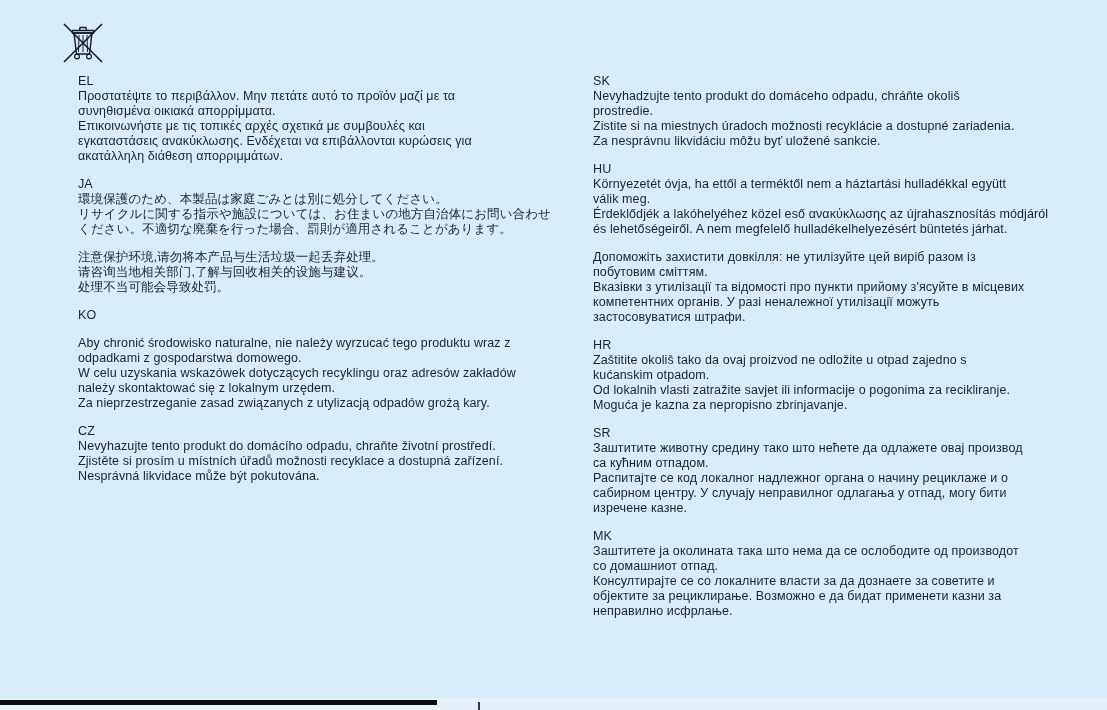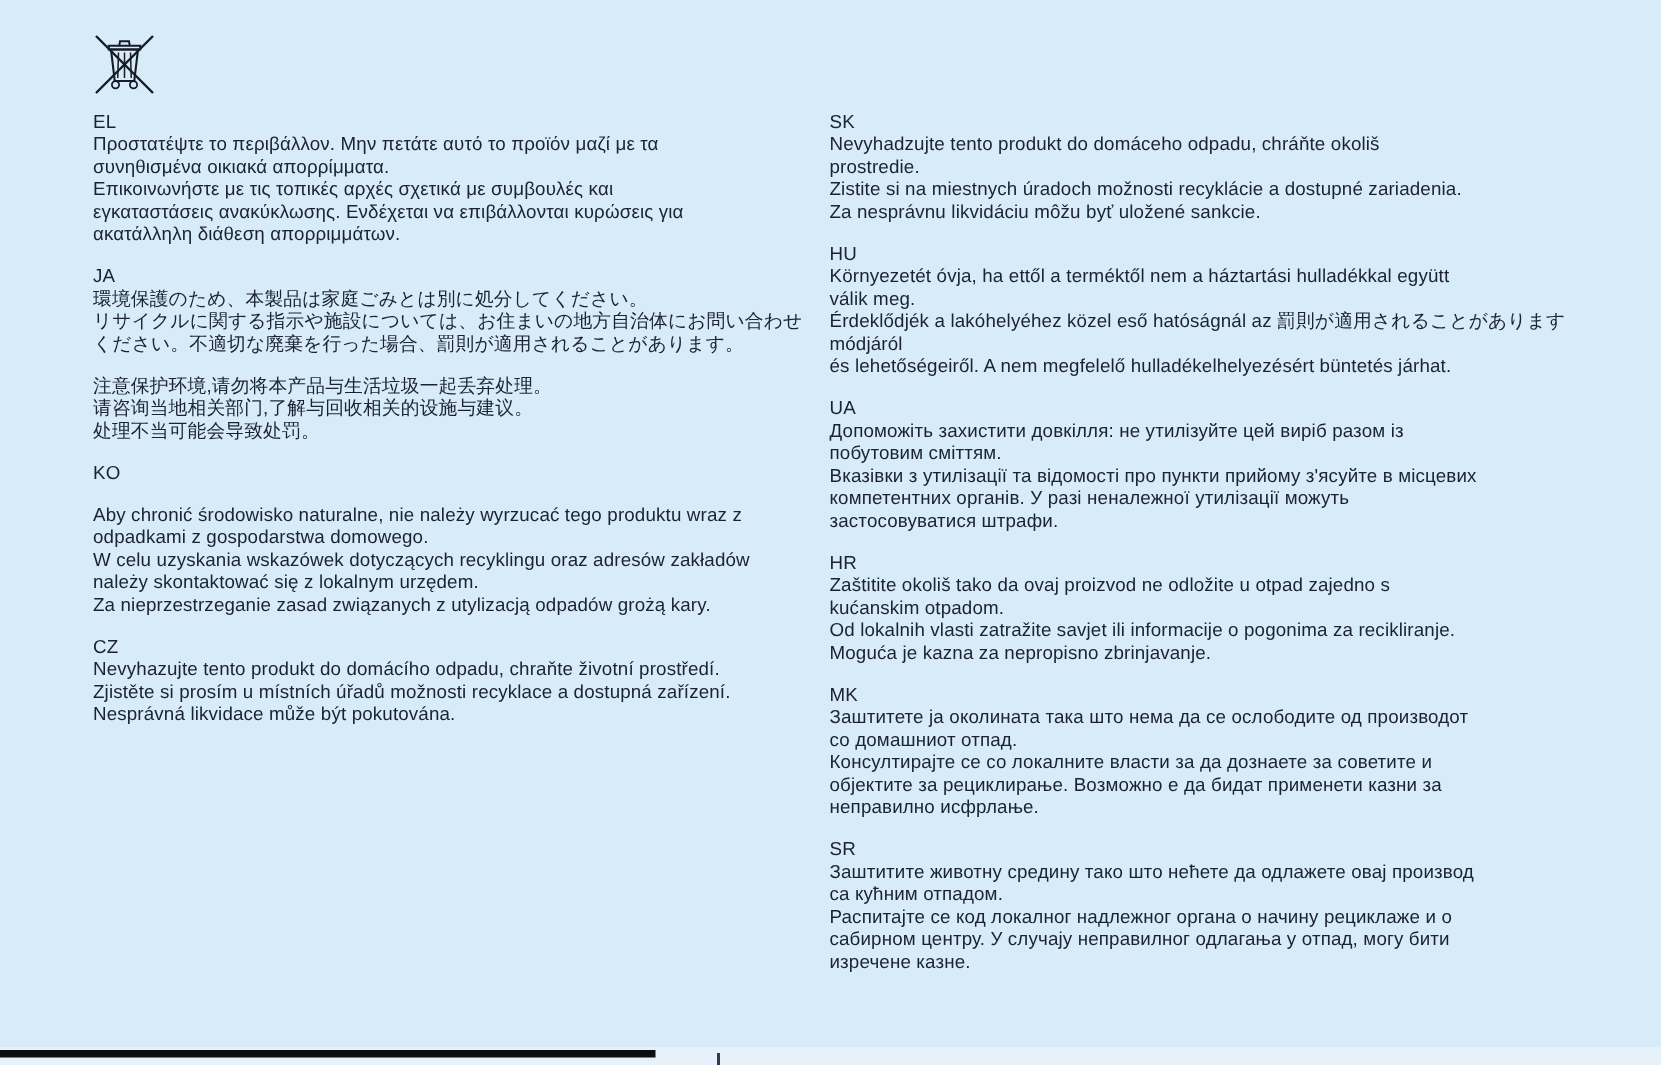--- a/index.html
+++ b/index.html
@@ -15,22 +15,22 @@
   .weee-icon {
     position: absolute; left: 58px; top: 18px;
     width: 50px; height: 50px;
   }
   .col {
     position: absolute; top: 74px;
     font-size: 12.5px; line-height: 15px;
     letter-spacing: 0.1px;
   }
   .col-left  { left: 62px;  width: 520px; }
-  .col-right { left: 553px; width: 512px; }
-  .section { margin: 0 0 13px 0; }
+  .col-right { left: 577px; width: 512px; }
+  .section { margin: 0 0 13px 16px; }
   .lang-code { white-space: pre-line; }
   .section-text { white-space: pre-line; }
   .bottom-strip {
     position: absolute; left: 0; top: 698px; width: 1107px; height: 12px;
     background: #e6f1fa;
   }
   .bottom-bar {
     position: absolute; left: 0; top: 700px; width: 437px; height: 5px;
     background: #0b0d12;
   }
@@ -105,53 +105,52 @@
       <div class="lang-code">SK</div>
       <div class="section-text">Nevyhadzujte tento produkt do domáceho odpadu, chráňte okoliš
 prostredie.
 Zistite si na miestnych úradoch možnosti recyklácie a dostupné zariadenia.
 Za nesprávnu likvidáciu môžu byť uložené sankcie.</div>
     </div>
     <div class="section">
       <div class="lang-code">HU</div>
       <div class="section-text">Környezetét óvja, ha ettől a terméktől nem a háztartási hulladékkal együtt
 válik meg.
-Érdeklődjék a lakóhelyéhez közel eső hatóságnál az 罰則が適用されることがあります módjáról
+Érdeklődjék a lakóhelyéhez közel eső ανακύκλωσης az újrahasznosítás módjáról
 és lehetőségeiről. A nem megfelelő hulladékelhelyezésért büntetés járhat.</div>
     </div>
     <div class="section">
-      <div class="lang-code">UA</div>
       <div class="section-text">Допоможіть захистити довкілля: не утилізуйте цей виріб разом із
 побутовим сміттям.
 Вказівки з утилізації та відомості про пункти прийому з'ясуйте в місцевих
 компетентних органів. У разі неналежної утилізації можуть
 застосовуватися штрафи.</div>
     </div>
     <div class="section">
       <div class="lang-code">HR</div>
       <div class="section-text">Zaštitite okoliš tako da ovaj proizvod ne odložite u otpad zajedno s
 kućanskim otpadom.
 Od lokalnih vlasti zatražite savjet ili informacije o pogonima za recikliranje.
 Moguća je kazna za nepropisno zbrinjavanje.</div>
     </div>
     <div class="section">
+      <div class="lang-code">SR</div>
+      <div class="section-text">Заштитите животну средину тако што нећете да одлажете овај производ
+са кућним отпадом.
+Распитајте се код локалног надлежног органа о начину рециклаже и о
+сабирном центру. У случају неправилног одлагања у отпад, могу бити
+изречене казне.</div>
+    </div>
+    <div class="section">
       <div class="lang-code">MK</div>
       <div class="section-text">Заштитете ја околината така што нема да се ослободите од производот
 со домашниот отпад.
 Консултирајте се со локалните власти за да дознаете за советите и
 објектите за рециклирање. Возможно е да бидат применети казни за
 неправилно исфрлање.</div>
-    </div>
-    <div class="section">
-      <div class="lang-code">SR</div>
-      <div class="section-text">Заштитите животну средину тако што нећете да одлажете овај производ
-са кућним отпадом.
-Распитајте се код локалног надлежног органа о начину рециклаже и о
-сабирном центру. У случају неправилног одлагања у отпад, могу бити
-изречене казне.</div>
     </div>
   </div>
 
   <div class="bottom-strip"></div>
   <div class="bottom-bar"></div>
   <div class="bottom-tick"></div>
 
 </div>
 
 </body></html>

